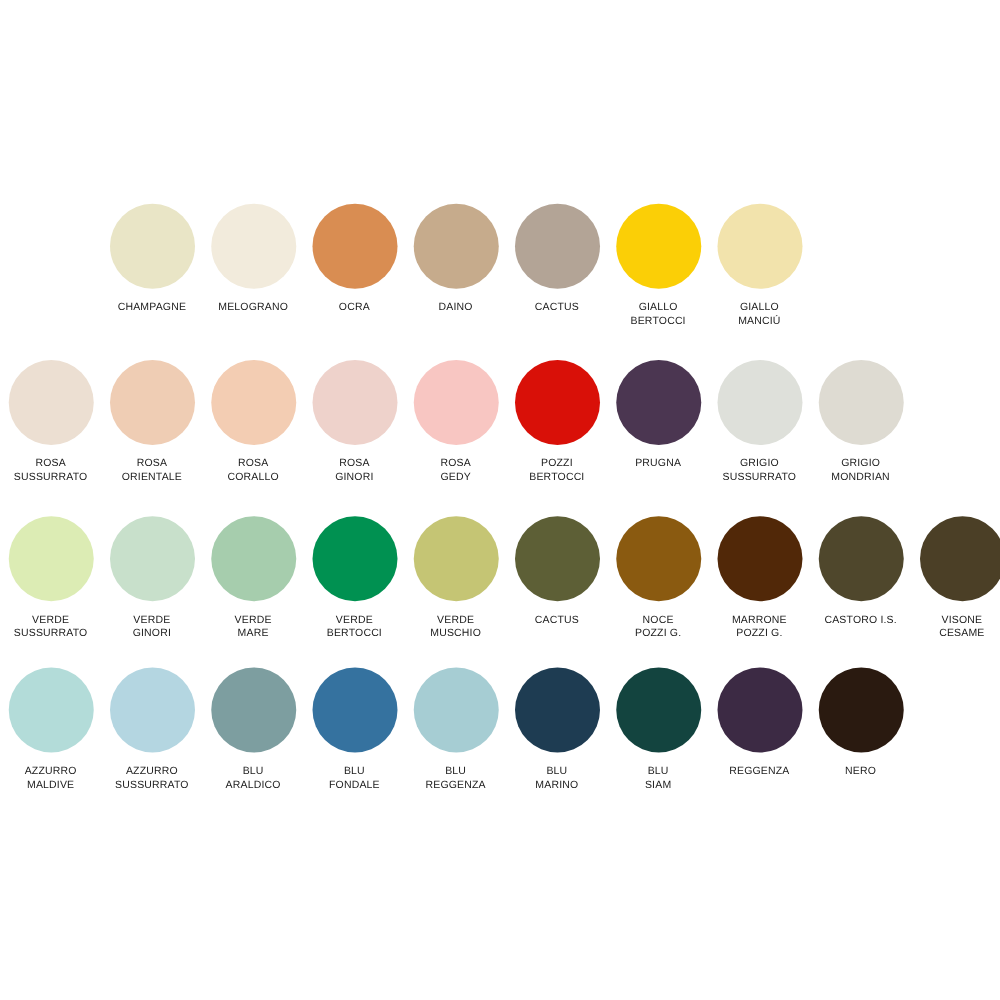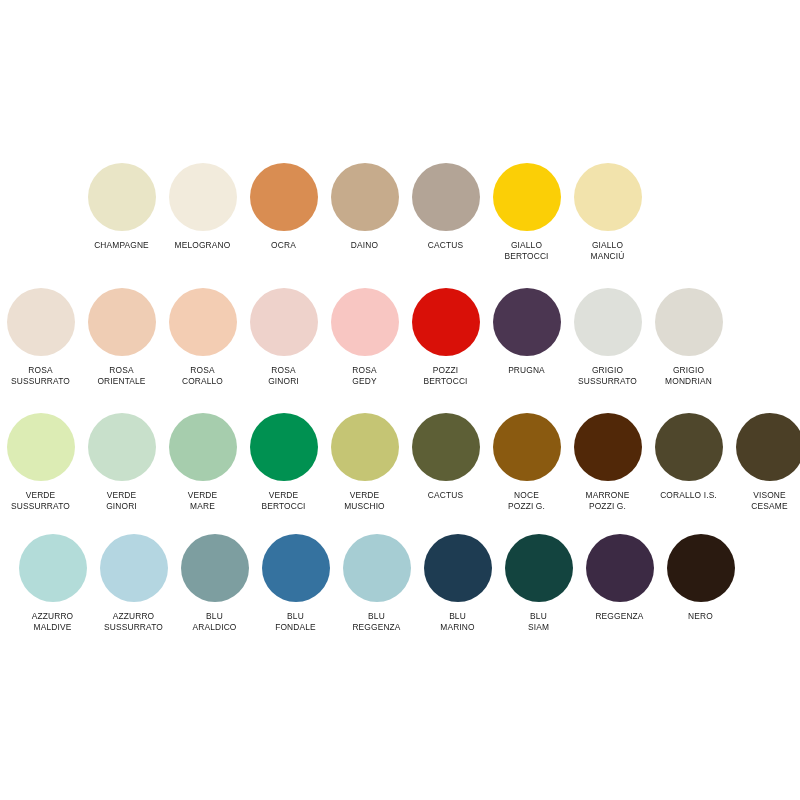--- a/index.html
+++ b/index.html
@@ -44,21 +44,21 @@
     letter-spacing: 0.15px;
     color: #1b1b1b;
     text-align: center;
     white-space: pre-line;
     font-family: "Liberation Sans", sans-serif;
   }
   
   #row-1 { left: 81px;  top: 163px; }
   #row-2 { left: 0px;   top: 288px; }
   #row-3 { left: 0px;   top: 413px; }
-  #row-4 { left: 12px;   top: 534px; }
+  #row-4 { left: 0px;   top: 534px; }
 </style>
 </head>
 <body>
 
 <div id="palette-sheet">
 
   <div class="swatch-row" id="row-1">
       <div class="swatch-cell">
         <div class="swatch-disc" style="background-color: rgb(233, 229, 198);"></div>
         <div class="swatch-label">CHAMPAGNE</div>
@@ -171,21 +171,21 @@
         <div class="swatch-label">NOCE
 POZZI G.</div>
       </div>
       <div class="swatch-cell">
         <div class="swatch-disc" style="background-color: rgb(81, 40, 8);"></div>
         <div class="swatch-label">MARRONE
 POZZI G.</div>
       </div>
       <div class="swatch-cell">
         <div class="swatch-disc" style="background-color: rgb(79, 71, 44);"></div>
-        <div class="swatch-label">CORALLO I.S.</div>
+        <div class="swatch-label">CASTORO I.S.</div>
       </div>
       <div class="swatch-cell">
         <div class="swatch-disc" style="background-color: rgb(75, 63, 38);"></div>
         <div class="swatch-label">VISONE
 CESAME</div>
       </div>
     </div>
   <div class="swatch-row" id="row-4">
       <div class="swatch-cell">
         <div class="swatch-disc" style="background-color: rgb(179, 220, 217);"></div>

